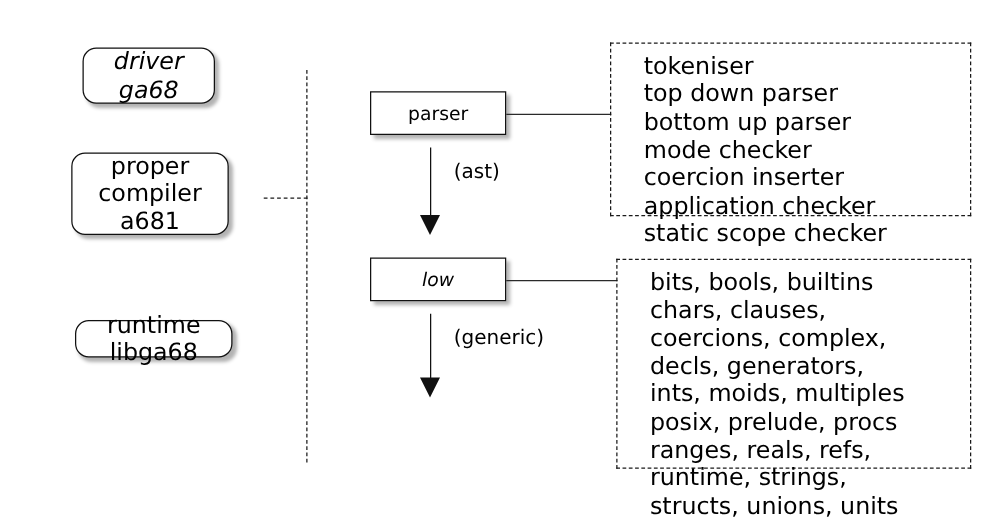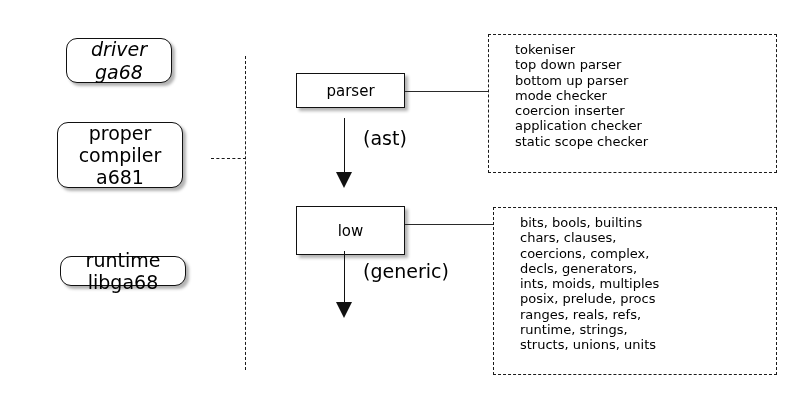--- a/index.html
+++ b/index.html
@@ -56,21 +56,21 @@
   
   .dbox {
     position: absolute;
     box-sizing: border-box;
     background: transparent;
     border: 1.7px dashed #1a1a1a;
     padding: 7px 0 7px 26px;
   }
   .dbox .ln {
     display: block;
-    font-size: 13px;
+    font-size: 19px;
     line-height: 1.175;
     color: #000000;
     white-space: pre;
   }
 
   
   .vdivider {
     position: absolute;
     width: 0;
     border-left: 1.7px dashed #1a1a1a;
@@ -99,21 +99,21 @@
     width: 0;
     height: 0;
     border-left: 8px solid transparent;
     border-right: 8px solid transparent;
     border-top: 16px solid #111111;
   }
 
   
   .elabel {
     position: absolute;
-    font-size: 19px;
+    font-size: 16px;
     color: #000000;
     white-space: pre;
   }
 </style>
 </head>
 <body>
 
 <div id="canvas">
 
   <div class="rbox" style="left:66px; top:38px; width:106px; height:45px;font-style:italic;">
@@ -132,21 +132,21 @@
     <span class="ln">libga68</span>
   </div>
 
   <div class="vdivider" style="left:245px; top:56px; height:314px;"></div>
   <div class="hstub" style="left:211px; top:158px; width:35px;"></div>
 
   <div class="sbox" style="left:296px; top:73px; width:109px; height:35px;">
     <span>parser</span>
   </div>
 
-  <div class="sbox" style="left:296px; top:206px; width:109px; height:49px;">
+  <div class="sbox" style="left:296px; top:206px; width:109px; height:35px;font-style:italic;">
     <span>low</span>
   </div>
 
   <div class="hline" style="left:405px; top:91px; width:84px;"></div>
   <div class="hline" style="left:405px; top:224px; width:89px;"></div>
 
   <div class="arrow-shaft" style="left:344px; top:118px; height:55px;"></div>
   <div class="arrow-head" style="left:336px; top:172px;"></div>
   <div class="elabel" style="left:363px; top:127px;">(ast)</div>
 

